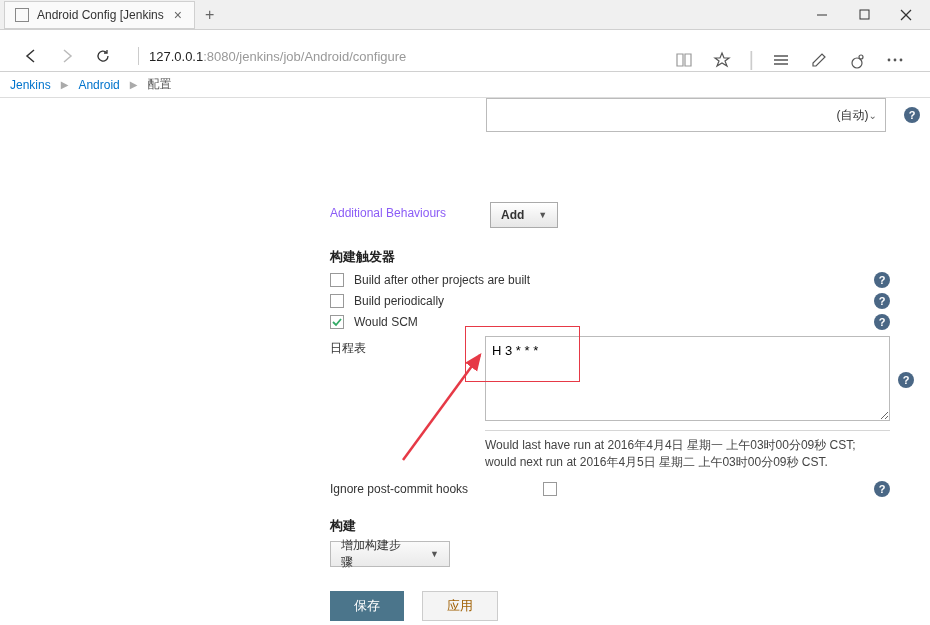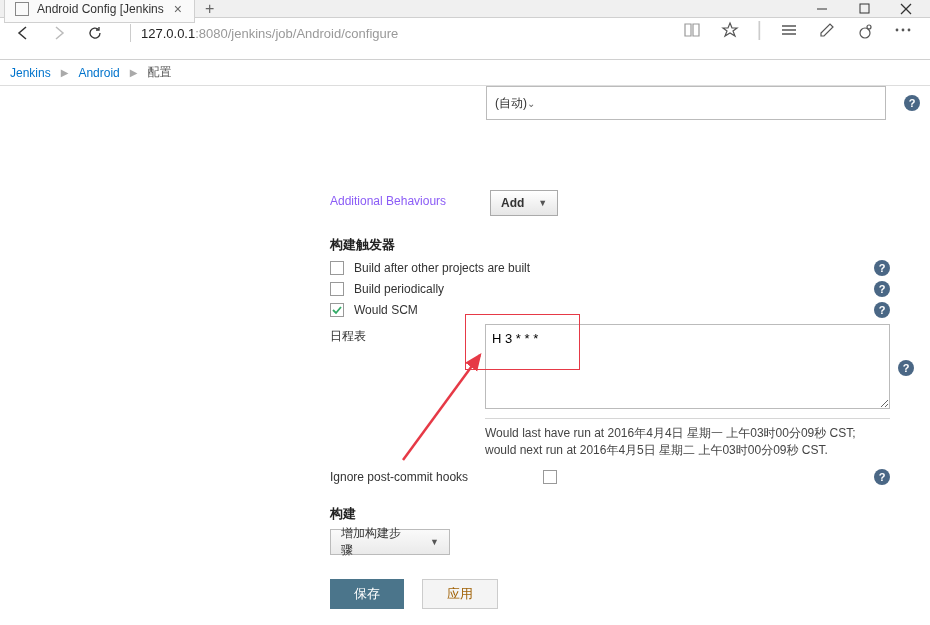--- a/index.html
+++ b/index.html
@@ -1,39 +1,39 @@
 <!DOCTYPE html>
 <html><head>
   <meta charset="utf-8">
   <style>
     * { box-sizing: border-box; margin: 0; padding: 0; }
     body { font-family: "Segoe UI", Arial, sans-serif; font-size: 12px; color: #333; background: #fff; width: 930px; height: 625px; overflow: hidden; position: relative; }
-    .titlebar { height: 18px; background: #f0f0f0; display: flex; align-items: center; border-bottom: 1px solid #d0d0d0; }
+    .titlebar { height: 30px; background: #f0f0f0; display: flex; align-items: center; border-bottom: 1px solid #d0d0d0; }
     .tab { display: flex; align-items: center; height: 28px; background: #fafafa; border: 1px solid #d0d0d0; padding: 0 10px; margin-left: 4px; gap: 8px; }
     .tab-title { font-size: 12px; color: #333; }
     .tab-close { font-size: 14px; color: #666; cursor: pointer; padding: 0 2px; }
     .new-tab { font-size: 16px; color: #666; padding: 0 10px; cursor: pointer; }
     .win-controls { margin-left: auto; display: flex; gap: 18px; padding-right: 12px; align-items: center; }
     .win-btn { width: 24px; height: 24px; display: flex; align-items: center; justify-content: center; cursor: pointer; color: #333; font-size: 11px; }
-    .toolbar { height: 42px; display: flex; align-items: flex-start; border-bottom: 1px solid #d0d0d0; padding: 0 8px; gap: 6px; }
+    .toolbar { height: 42px; display: flex; align-items: flex-end; border-bottom: 1px solid #d0d0d0; padding: 0 16px; gap: 6px; }
     .nav-btn { width: 30px; height: 30px; display: flex; align-items: center; justify-content: center; color: #333; cursor: pointer; }
     .nav-btn.disabled { color: #bbb; }
     .url-box { height: 30px; border: 1px solid #bbb; padding: 0 8px; display: flex; align-items: center; font-size: 13px; color: #555; width: 440px; margin-left: 6px; }
     .url-host { color: #222; }
     .url-path { color: #999; }
     .right-icons { margin-left: auto; display: flex; align-items: center; gap: 16px; padding-right: 8px; }
     .icon-btn { width: 22px; height: 22px; display: flex; align-items: center; justify-content: center; cursor: pointer; color: #555; }
     .breadcrumb { height: 26px; display: flex; align-items: center; padding: 0 10px; gap: 10px; border-bottom: 1px solid #ddd; font-size: 12px; color: #0073cc; }
     .crumb { color: #0073cc; cursor: pointer; }
     .crumb-sep { color: #aaa; font-size: 10px; }
     .content { position: relative; padding-left: 330px; padding-right: 10px; overflow: visible; }
     .row { display: flex; align-items: flex-start; margin-top: 8px; }
     .lbl { width: 160px; font-size: 12px; color: #8b5cf6; padding-top: 4px; }
     .ctrl { flex: 1; display: flex; align-items: center; gap: 10px; }
-    .select-box { width: 400px; height: 24px; border: 1px solid #bbb; display: flex; align-items: center; justify-content: flex-start; padding: 16px 8px; font-size: 12px; background: #fff; }
+    .select-box { width: 400px; height: 24px; border: 1px solid #bbb; display: flex; align-items: center; justify-content: flex-end; padding: 16px 8px; font-size: 12px; background: #fff; }
     .help-icon { width: 16px; height: 16px; border-radius: 50%; background: #4a6785; color: #fff; display: flex; align-items: center; justify-content: center; font-size: 11px; font-weight: bold; cursor: pointer; margin-left: 8px; }
     .dd-btn { height: 26px; border: 1px solid #aaa; background: linear-gradient(#fff, #e6e6e6); padding: 0 10px; display: flex; align-items: center; gap: 14px; font-size: 12px; font-weight: bold; cursor: pointer; }
     .dd-btn .caret { font-size: 9px; color: #555; }
     .section-title { font-size: 13px; font-weight: bold; color: #222; margin-top: 20px; margin-bottom: 6px; }
     .cb-row { display: flex; align-items: center; gap: 10px; margin: 5px 0; width: 560px; justify-content: flex-end; }
     .cb { width: 14px; height: 14px; border: 1px solid #999; background: #fff; cursor: pointer; display: flex; align-items: center; justify-content: center; }
     .cb.checked svg { display: block; }
     .cb svg { display: none; }
     .cb-label { font-size: 12px; color: #333; cursor: pointer; }
     .cb-row .help-icon { margin-left: auto; }

